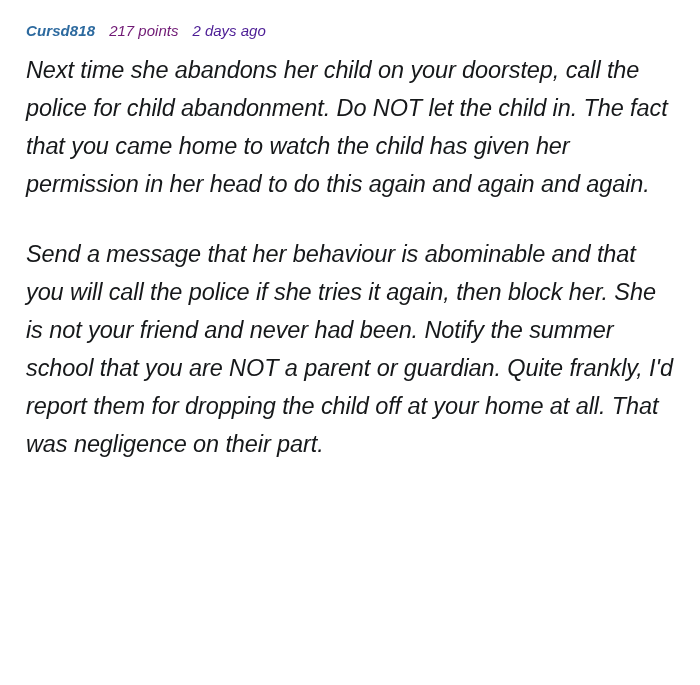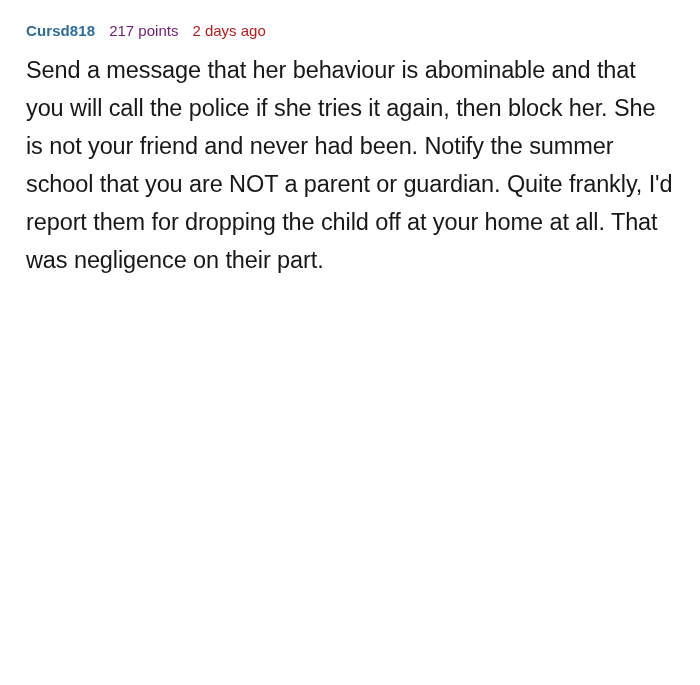--- a/index.html
+++ b/index.html
@@ -13,63 +13,65 @@
     font-family: "Liberation Sans", sans-serif;
     -webkit-font-smoothing: antialiased;
   }
   .comment {
     box-sizing: border-box;
     width: 700px;
     height: 685px;
     padding: 22px 26px 0 26px;
     background: #ffffff;
     overflow: hidden;
+    font-style: italic;
   }
   .comment-header {
     display: flex;
     align-items: baseline;
     gap: 14px;
     margin-bottom: 12px;
     white-space: nowrap;
   }
   .author {
     font-size: 15px;
     font-weight: bold;
     color: #2d6a9f;
     letter-spacing: 0.1px;
   }
   .points {
     font-size: 15px;
     color: #701a75;
   }
   .timestamp {
     font-size: 15px;
-    color: #b91c1c;
+    color: #4c1d95;
   }
   .comment-body {
     font-size: 23.5px;
     line-height: 38px;
     color: #16181a;
     letter-spacing: -0.1px;
   }
   .comment-body p {
     margin: 0;
   }
   .comment-body p + p {
-    margin-top: 52px;
+    margin-top: 32px;
   }
 </style>
 </head>
 <body>
 
 <div class="comment">
 
   <div class="comment-header">
     <span class="author">Cursd818</span>
     <span class="points">217 points</span>
     <span class="timestamp">2 days ago</span>
   </div>
 
   <div class="comment-body">
+    <p>Next time she abandons her child on your doorstep, call the police for child abandonment. Do NOT let the child in. The fact that you came home to watch the child has given her permission in her head to do this again and again and again.</p>
     <p>Send a message that her behaviour is abominable and that you will call the police if she tries it again, then block her. She is not your friend and never had been. Notify the summer school that you are NOT a parent or guardian. Quite frankly, I'd report them for dropping the child off at your home at all. That was negligence on their part.</p>
   </div>
 
 </div>
 
 </body></html>

